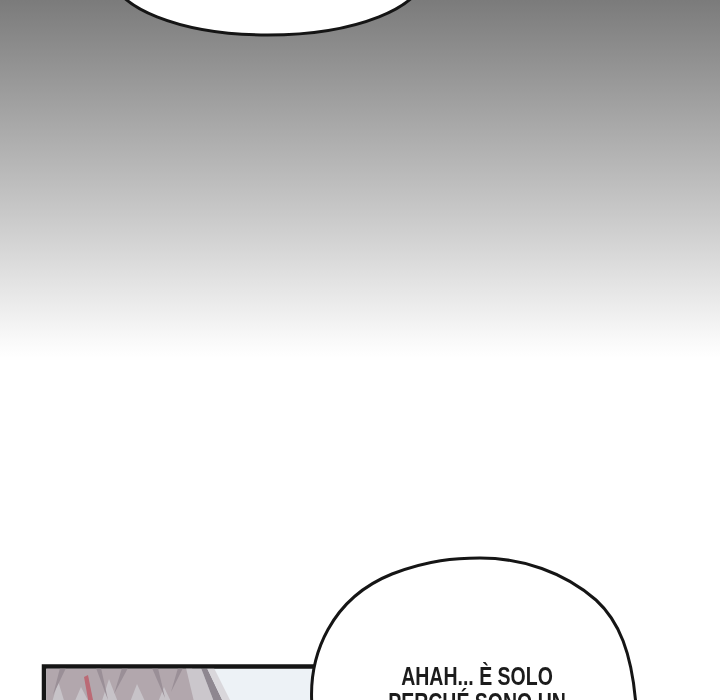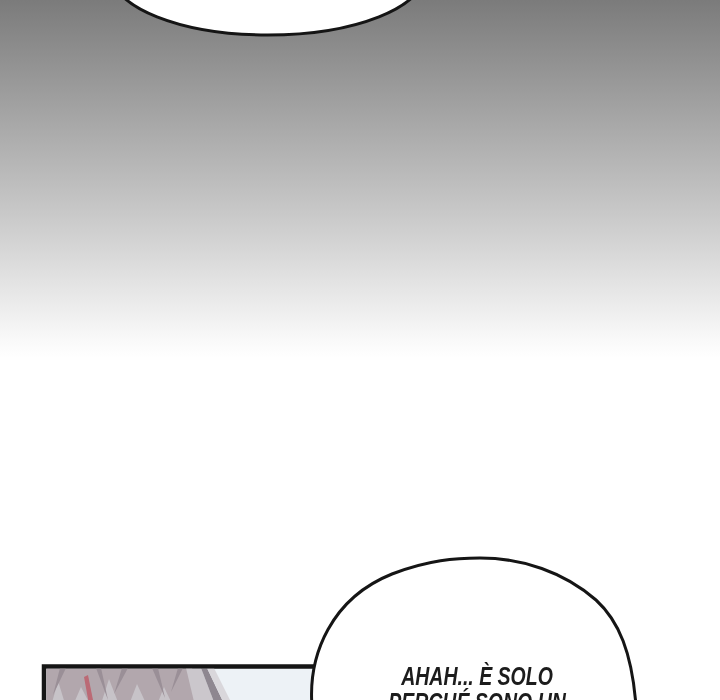--- a/index.html
+++ b/index.html
@@ -9,21 +9,20 @@
     height: 700px;
     overflow: hidden;
     background: #ffffff;
     font-family: "Liberation Sans", sans-serif;
   }
   .page {
     position: relative;
     width: 720px;
     height: 700px;
     overflow: hidden;
-    font-style: italic;
   }
   .bg-gradient {
     position: absolute;
     left: 0; top: 0;
     width: 720px; height: 700px;
     background: linear-gradient(
       to bottom,
       var(--gradient-top) 0px,
       var(--gradient-mid) 215px,
       var(--gradient-tail) 345px,

